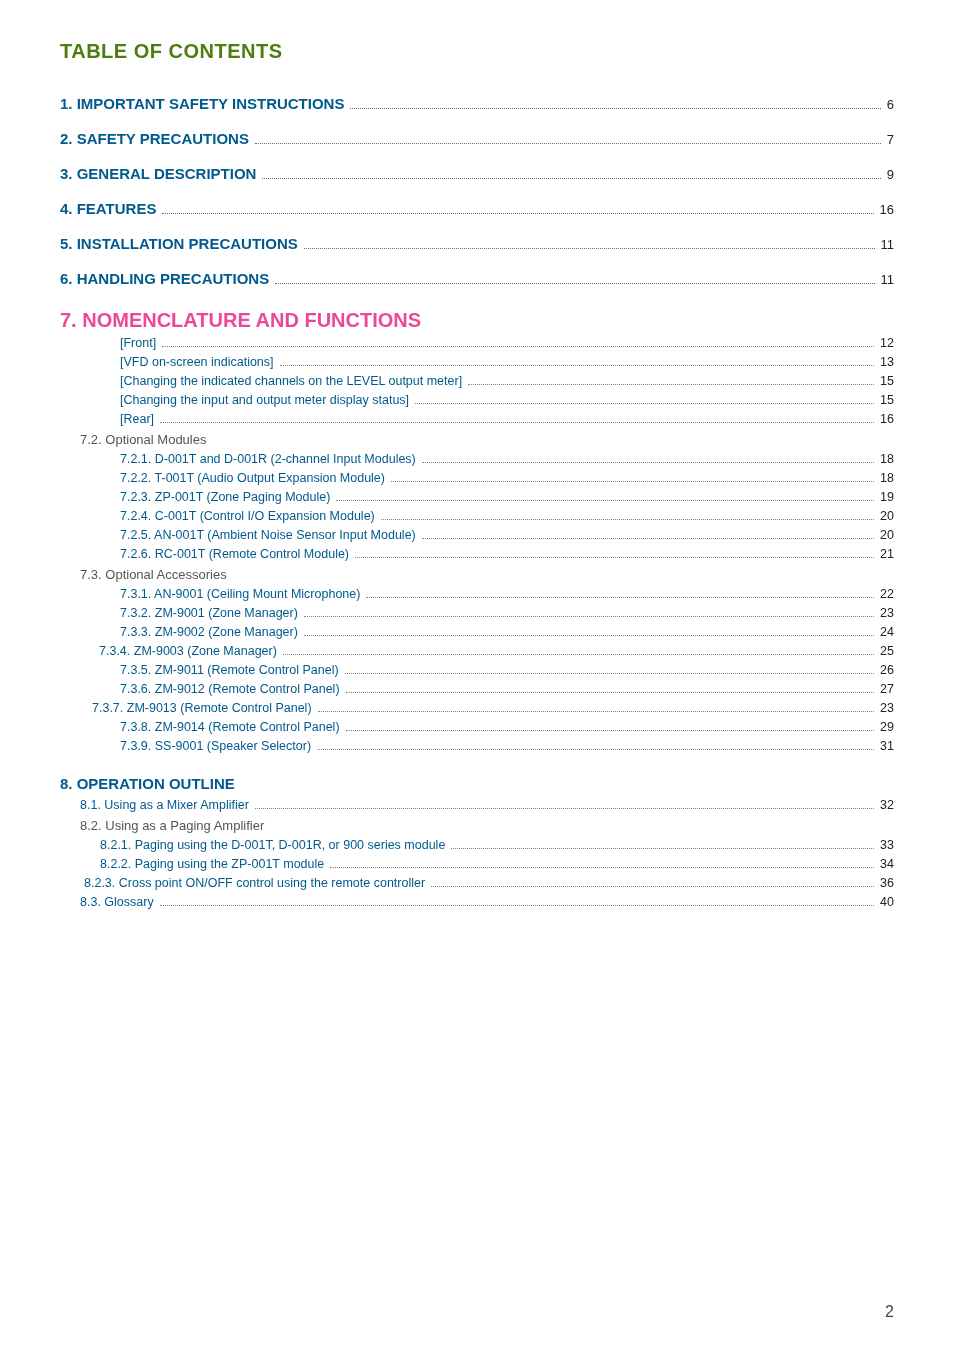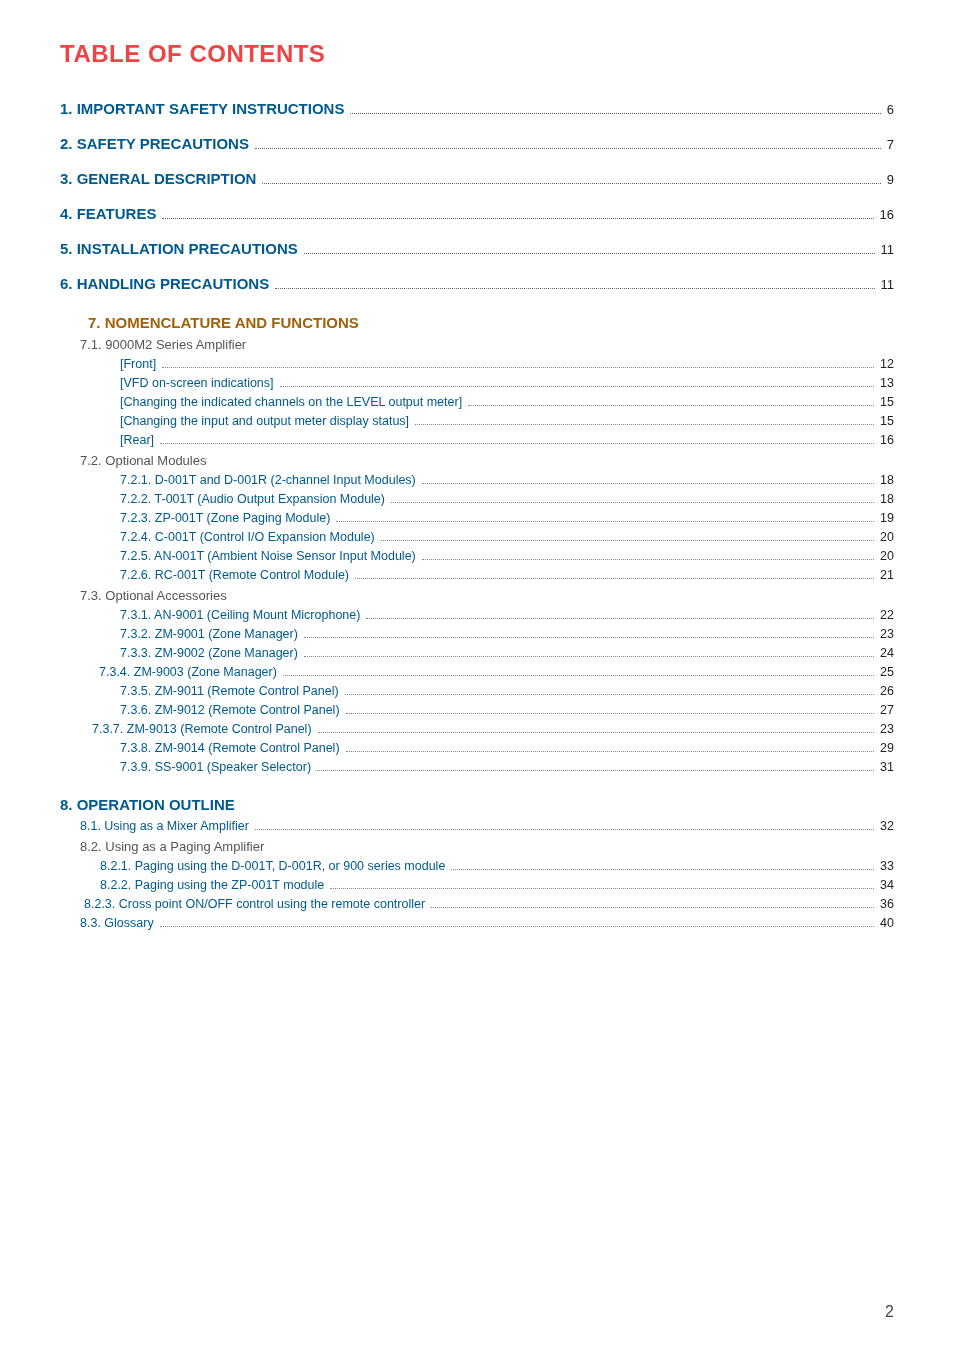--- a/index.html
+++ b/index.html
@@ -7,23 +7,23 @@
       background: #fff;
       font-family: Arial, sans-serif;
       font-size: 13px;
       color: #222;
       width: 954px;
       min-height: 1351px;
       padding: 40px 60px 60px 60px;
     }
 
     .page-title {
-      font-size: 24px;
+      font-size: 20px;
       font-weight: bold;
-      color: #ef4444;
+      color: #4d7c0f;
       margin-bottom: 32px;
       letter-spacing: 0.5px;
     }
 
     .toc-main-entry {
       display: flex;
       align-items: baseline;
       margin-bottom: 18px;
     }
 
@@ -141,24 +141,23 @@
 
   <div class="toc-main-entry">
     <span class="title">6.  HANDLING PRECAUTIONS</span>
     <span class="dots"></span>
     <span class="page-num">11</span>
   </div>
 </div>
 
 <div class="section-group">
   <div class="toc-section-header">
-    <span class="title" style="font-size:15px;font-weight:bold;color:#a16207;margin-left:28px;">7.  NOMENCLATURE AND FUNCTIONS</span>
-  </div>
-
-  <div class="sub-section-header">7.1. 9000M2 Series Amplifier</div>
+    <span class="title" style="font-size:20px;font-weight:bold;color:#ec4899;">7.  NOMENCLATURE AND FUNCTIONS</span>
+  </div>
+
   <div id="sub71-items">
       <div class="sub-entry" style="margin-left: 60px;">
         <span class="title">[Front]</span>
         <span class="dots"></span>
         <span class="page-num">12</span>
       </div>
       <div class="sub-entry" style="margin-left: 60px;">
         <span class="title">[VFD on-screen indications]</span>
         <span class="dots"></span>
         <span class="page-num">13</span>

